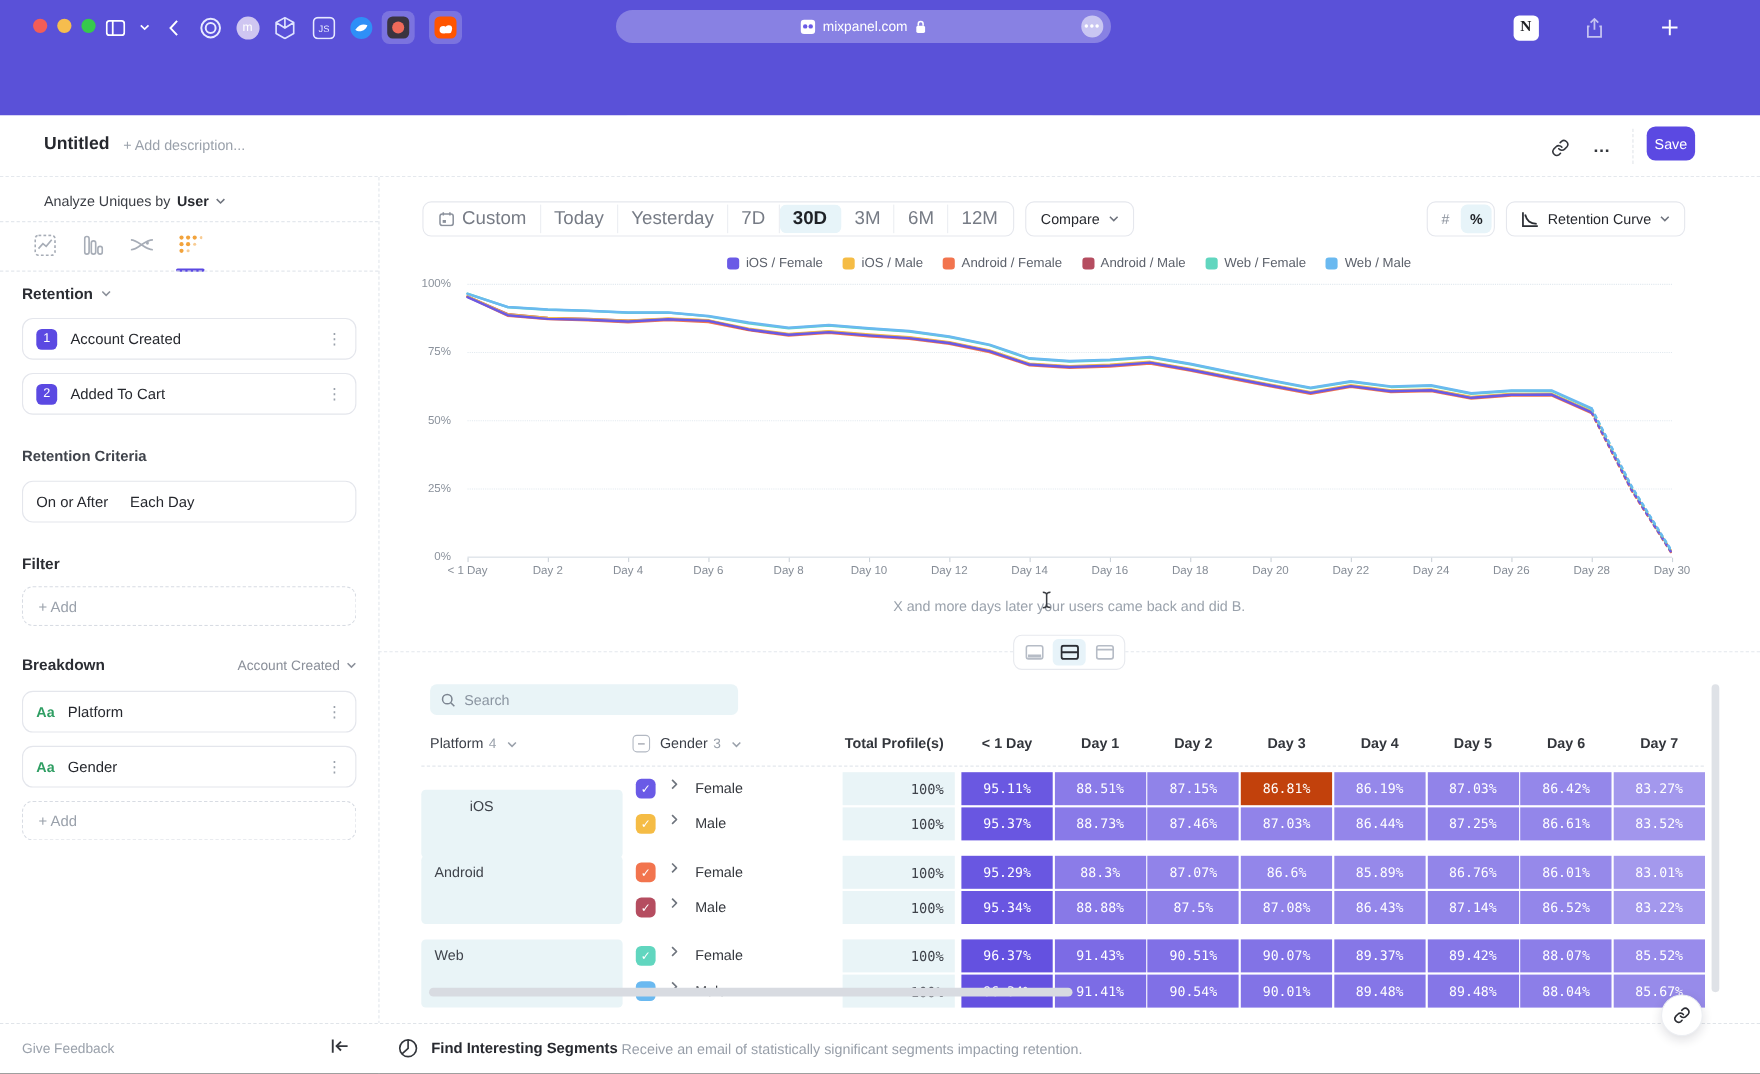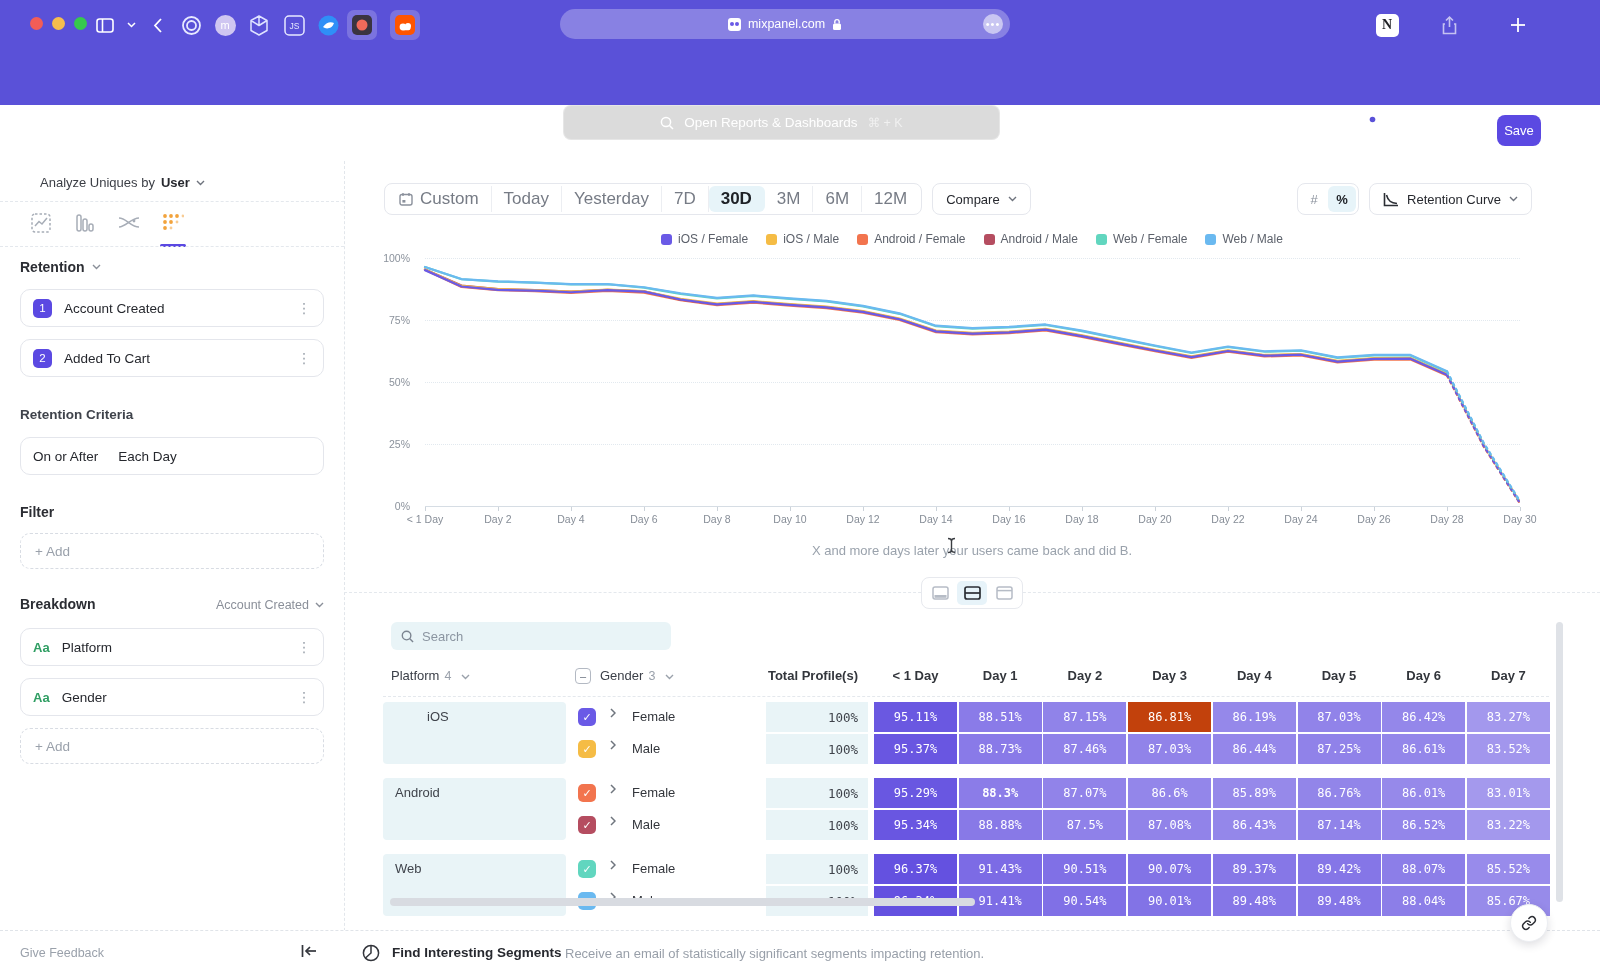--- a/index.html
+++ b/index.html
@@ -283,20 +283,32 @@
           <div class="p1">Amazonia {Demo}</div>
           <div class="p2">All Project Data</div>
         </span>
         <svg width="10" height="6" viewBox="0 0 10 6">
             <polyline points="1,1 5,4.6 9,1" fill="none" stroke="#fff" stroke-width="1.5"></polyline>
           </svg>
       </div>
     </div>
   </div>
 
+  <div class="rheader">
+    <span class="rtitle">Untitled</span>
+    <span class="rdesc">+ Add description...</span>
+    <span class="hdr-ic" style="left:1405px">
+      <svg width="17" height="17" viewBox="0 0 24 24" fill="none" stroke="#33363c" stroke-width="2" stroke-linecap="round">
+          <path d="M10 13a5 5 0 0 0 7.5.5l3-3a5 5 0 0 0-7-7l-1.7 1.7"></path>
+          <path d="M14 11a5 5 0 0 0-7.5-.5l-3 3a5 5 0 0 0 7 7l1.7-1.7"></path>
+        </svg>
+    </span>
+    <span class="hdr-ic" style="left:1444px;letter-spacing:2px;color:#33363c;font-weight:bold">…</span>
+    <span class="vdash" style="left:1484px"></span>
+  </div>
   <button class="save-btn" style="border:none;cursor:pointer">Save</button>
 
   <div class="side-border"></div>
 
   <div class="s-analyze">
     <span>Analyze Uniques by</span>
       <b>User</b>
     <svg width="9" height="6" viewBox="0 0 9 6">
         <polyline points="1,1 4.5,4.5 8,1" fill="none" stroke="#6e737d" stroke-width="1.4"></polyline>
       </svg>
@@ -545,21 +557,21 @@
       <div class="th" style="left: 958.7px; width: 83px; text-align: center; font-weight: bold; color: rgb(51, 54, 60);">Day 1</div>
       <div class="th" style="left: 1043.4px; width: 83px; text-align: center; font-weight: bold; color: rgb(51, 54, 60);">Day 2</div>
       <div class="th" style="left: 1128.1px; width: 83px; text-align: center; font-weight: bold; color: rgb(51, 54, 60);">Day 3</div>
       <div class="th" style="left: 1212.8px; width: 83px; text-align: center; font-weight: bold; color: rgb(51, 54, 60);">Day 4</div>
       <div class="th" style="left: 1297.5px; width: 83px; text-align: center; font-weight: bold; color: rgb(51, 54, 60);">Day 5</div>
       <div class="th" style="left: 1382.2px; width: 83px; text-align: center; font-weight: bold; color: rgb(51, 54, 60);">Day 6</div>
       <div class="th" style="left: 1466.9px; width: 83px; text-align: center; font-weight: bold; color: rgb(51, 54, 60);">Day 7</div>
     </div>
   <div class="tbl-div"></div>
   <div id="table-body">
-      <div class="pf-cell" style="top: 702px; padding-left: 44px;">iOS</div>
+      <div class="pf-cell" style="top: 718px; padding-left: 44px;">iOS</div>
       <span class="g-check" style="top: 708px; background: rgb(106, 90, 230);">✓</span>
       <span class="g-chev" style="top: 708px;">
         <svg width="6" height="10" viewBox="0 0 6 10">
           <polyline points="1,1 5,5 1,9" fill="none" stroke="#6f757e" stroke-width="1.5"></polyline>
         </svg>
       </span>
       <span class="g-label" style="top: 708px;">Female</span>
       <div class="tot-cell" style="top: 702px;">100%</div>
       <div class="val-cell" style="left: 874px; top: 702px; background: rgb(106, 88, 225);">95.11%</div>
       <div class="val-cell" style="left: 958.7px; top: 702px; background: rgb(138, 123, 232);">88.51%</div>
@@ -588,21 +600,21 @@
       <div class="pf-cell" style="top: 778px;">Android</div>
       <span class="g-check" style="top: 784px; background: rgb(242, 116, 78);">✓</span>
       <span class="g-chev" style="top: 784px;">
         <svg width="6" height="10" viewBox="0 0 6 10">
           <polyline points="1,1 5,5 1,9" fill="none" stroke="#6f757e" stroke-width="1.5"></polyline>
         </svg>
       </span>
       <span class="g-label" style="top: 784px;">Female</span>
       <div class="tot-cell" style="top: 778px;">100%</div>
       <div class="val-cell" style="left: 874px; top: 778px; background: rgb(105, 87, 225);">95.29%</div>
-      <div class="val-cell" style="left: 958.7px; top: 778px; background: rgb(139, 124, 232); font-weight: bold;">88.3%</div>
+      <div class="val-cell" style="left: 958.7px; top: 778px; background: rgb(139, 124, 232);">88.3%</div>
       <div class="val-cell" style="left: 1043.4px; top: 778px; background: rgb(145, 131, 233);">87.07%</div>
       <div class="val-cell" style="left: 1128.1px; top: 778px; background: rgb(147, 134, 234);">86.6%</div>
       <div class="val-cell" style="left: 1212.8px; top: 778px; background: rgb(150, 137, 234);">85.89%</div>
       <div class="val-cell" style="left: 1297.5px; top: 778px; background: rgb(146, 133, 233);">86.76%</div>
       <div class="val-cell" style="left: 1382.2px; top: 778px; background: rgb(150, 137, 234);">86.01%</div>
       <div class="val-cell" style="left: 1466.9px; top: 778px; background: rgb(164, 153, 237);">83.01%</div>
       <span class="g-check" style="top: 816px; background: rgb(181, 77, 96);">✓</span>
       <span class="g-chev" style="top: 816px;">
         <svg width="6" height="10" viewBox="0 0 6 10">
           <polyline points="1,1 5,5 1,9" fill="none" stroke="#6f757e" stroke-width="1.5"></polyline>

